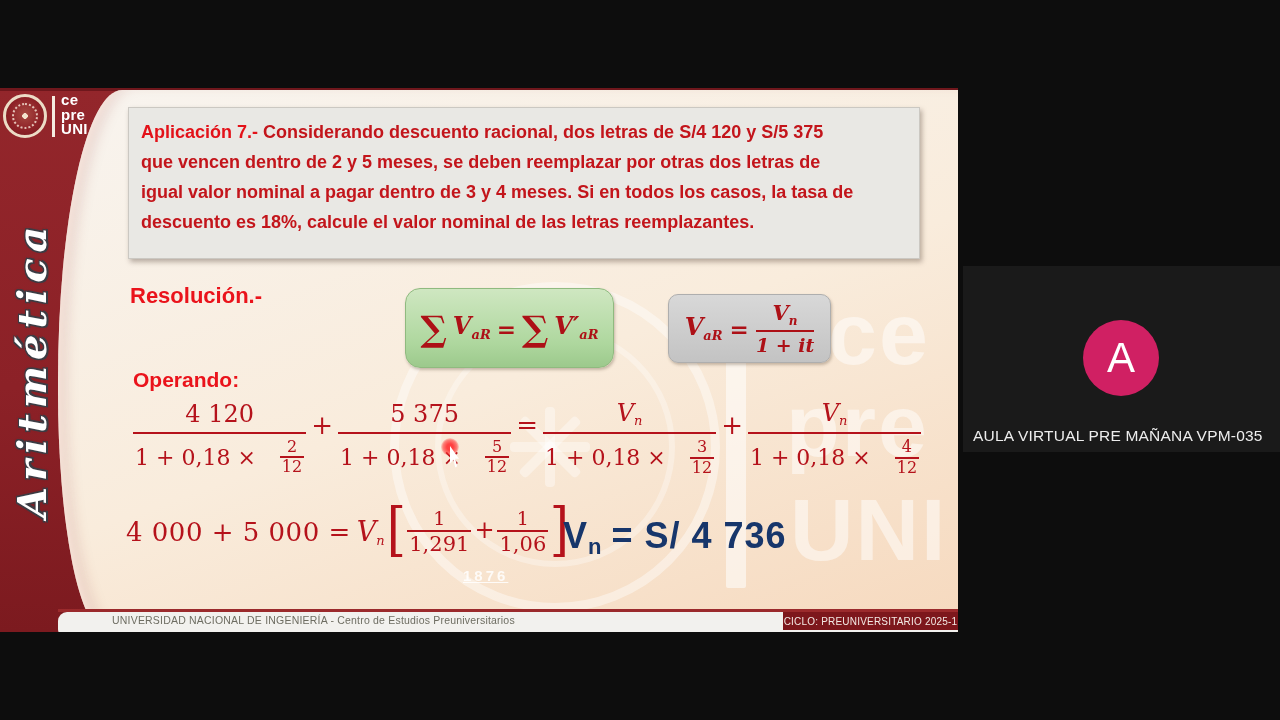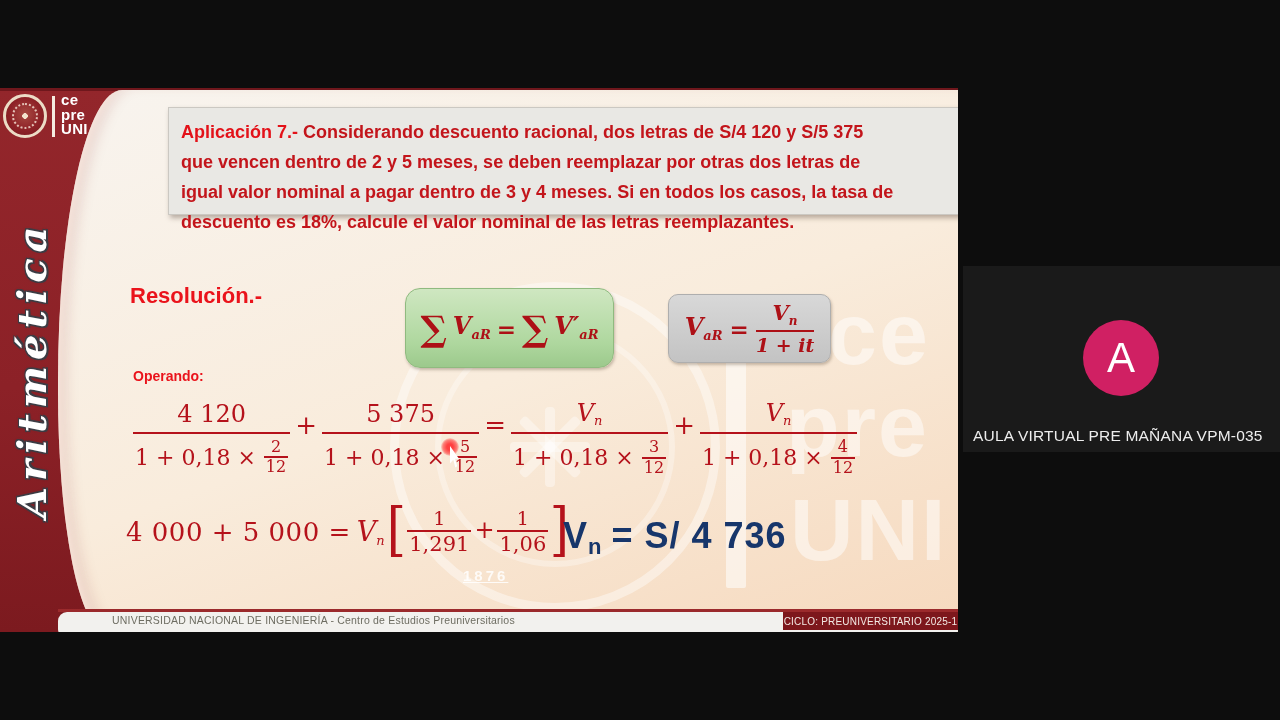--- a/index.html
+++ b/index.html
@@ -35,23 +35,23 @@
   
   .wm{position:absolute;color:rgba(255,255,255,.5);font-weight:bold;pointer-events:none;}
   .wm-ring1{left:332px;top:192px;width:330px;height:330px;border:9px solid rgba(255,255,255,.42);border-radius:50%;}
   .wm-ring2{left:377px;top:237px;width:240px;height:240px;border:6px solid rgba(255,255,255,.32);border-radius:50%;}
   .wm-spoke{position:absolute;left:487px;top:317px;width:10px;height:80px;background:rgba(255,255,255,.38);border-radius:4px;}
   .wm-letter{font-size:88px;line-height:1;letter-spacing:2px;color:rgba(255,255,255,.5);}
   .wm-bar{left:668px;top:268px;width:20px;height:230px;background:rgba(255,255,255,.55);border-radius:2px;}
   .wm-year{left:405px;top:477px;font-size:15px;letter-spacing:3px;color:rgba(255,255,255,.85);text-decoration:underline;}
 
   
-  #problem-box{position:absolute;left:70px;top:17px;width:792px;height:108px;
+  #problem-box{position:absolute;left:70px;top:17px;width:792px;height:152px;
         background:#e9e8e4;border:1px solid #cbc8c2;box-shadow:2px 3px 5px rgba(60,40,30,.35);
-        padding:9px 12px;font-weight:bold;font-size:18px;line-height:30px;color:#c3151b;margin-left:40px;}
+        padding:9px 12px;font-weight:bold;font-size:18px;line-height:30px;color:#c3151b;}
   #problem-box .app-label{color:#e31219;}
   #problem-text{white-space:pre-line;}
 
   .red-heading{position:absolute;font-weight:bold;color:#ea131b;font-size:22px;}
 
   
   #sum-box{position:absolute;left:347px;top:198px;width:209px;height:80px;border-radius:15px;
         background:linear-gradient(180deg,#cfe7c1 0%,#aed79e 70%,#9cc98c 100%);
         border:1px solid #8fba7f;box-shadow:1px 2px 3px rgba(80,60,40,.3);
         display:flex;align-items:center;justify-content:center;gap:6px;color:#ad1016;}
@@ -68,21 +68,21 @@
   .vstack .fbar{align-self:stretch;border-top:2.5px solid #ad1016;margin:2px 0;}
   #ratio-box .rnum{font-size:21px;}
   #ratio-box .rden{font-style:italic;font-weight:bold;font-size:19px;}
 
   
   .eqrow{position:absolute;display:flex;align-items:center;color:#b5121b;
          font-family:"DejaVu Serif",serif;}
   .bigfrac{display:inline-flex;flex-direction:column;align-items:center;}
   .bigfrac .num{font-size:24px;line-height:1.25;padding:0 4px;}
   .bigfrac .bar{align-self:stretch;border-top:2.5px solid #b5121b;margin-top:3px;}
-  .bigfrac .den{display:flex;align-items:center;gap:8px;font-size:22px;padding:4px 2px 0;justify-content:flex-end;}
+  .bigfrac .den{display:flex;align-items:center;gap:24px;font-size:22px;padding:4px 2px 0;justify-content:flex-end;}
   .minifrac{display:inline-flex;flex-direction:column;align-items:center;line-height:1.15;}
   .minifrac .mtop{font-size:16px;padding:0 3px;}
   .minifrac .mbar{align-self:stretch;border-top:2px solid #b5121b;}
   .minifrac .mbot{font-size:16px;padding:0 2px;}
   .eqop{font-size:26px;margin:0 5px;transform:translateY(-13px);}
   .eqvar{font-style:italic;font-size:24px;}
   .eqvarsub{font-style:italic;font-size:13px;vertical-align:-4px;}
 
   #eq2 .lhs{font-size:26px;letter-spacing:.5px;}
   #eq2 .bracket{font-size:58px;font-weight:400;line-height:1;transform:translateY(-3px) scaleX(.85);}
@@ -170,21 +170,21 @@
       <div id="ratio-box" class="mser">
         <span><span class="mvar">V</span><span class="msub">aR</span></span>
         <span class="meq">=</span>
         <span class="vstack">
           <span class="rnum"><span class="mvar" style="font-size:21px;">V</span><span class="msub" style="font-size:12px;">n</span></span>
           <span class="fbar"></span>
           <span class="rden">1 + it</span>
         </span>
       </div>
 
-      <div class="red-heading" style="left:75px;top:278px;font-size:14px;">Operando:</div>
+      <div class="red-heading" style="left:75px;top:278px;font-size:21px;">Operando:</div>
 
       <div class="eqrow" style="left:75px;top:308px;">
         <span class="bigfrac">
           <span class="num">4 120</span>
           <span class="bar"></span>
           <span class="den">
               <span>1 + 0,18 ×</span>
             <span class="minifrac">
                 <span class="mtop">2</span>
                 <span class="mbar"></span>

